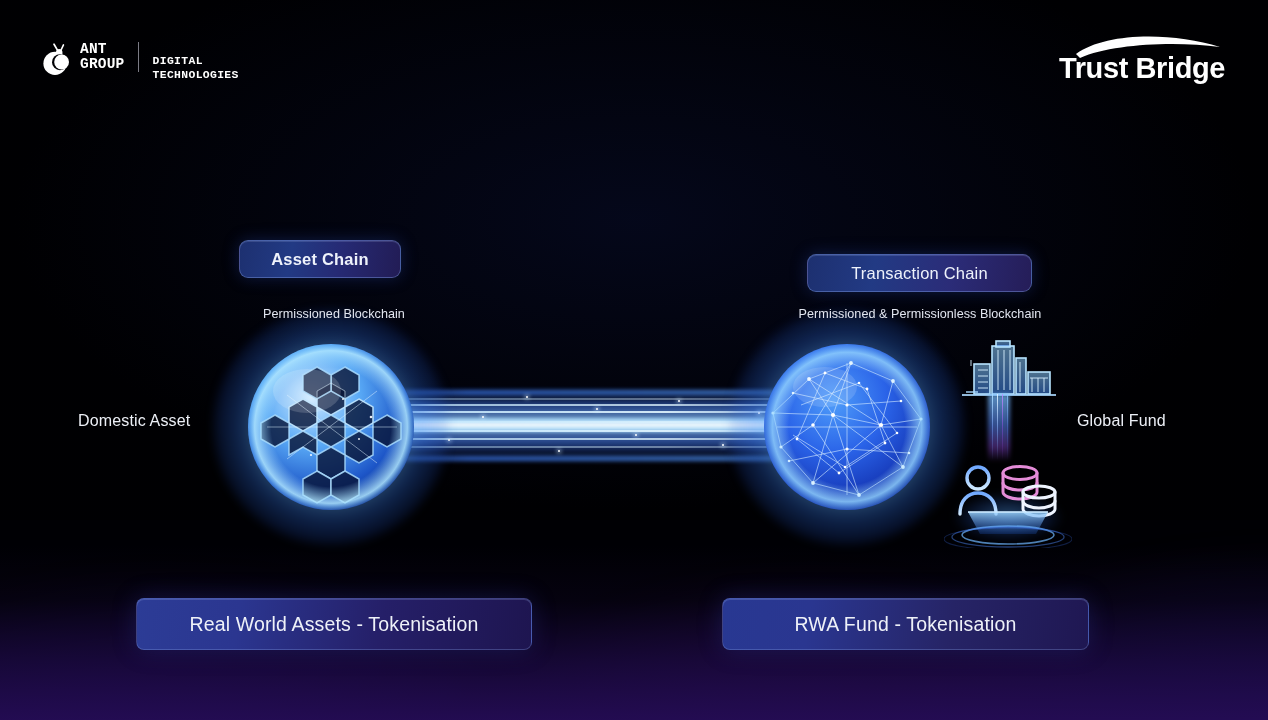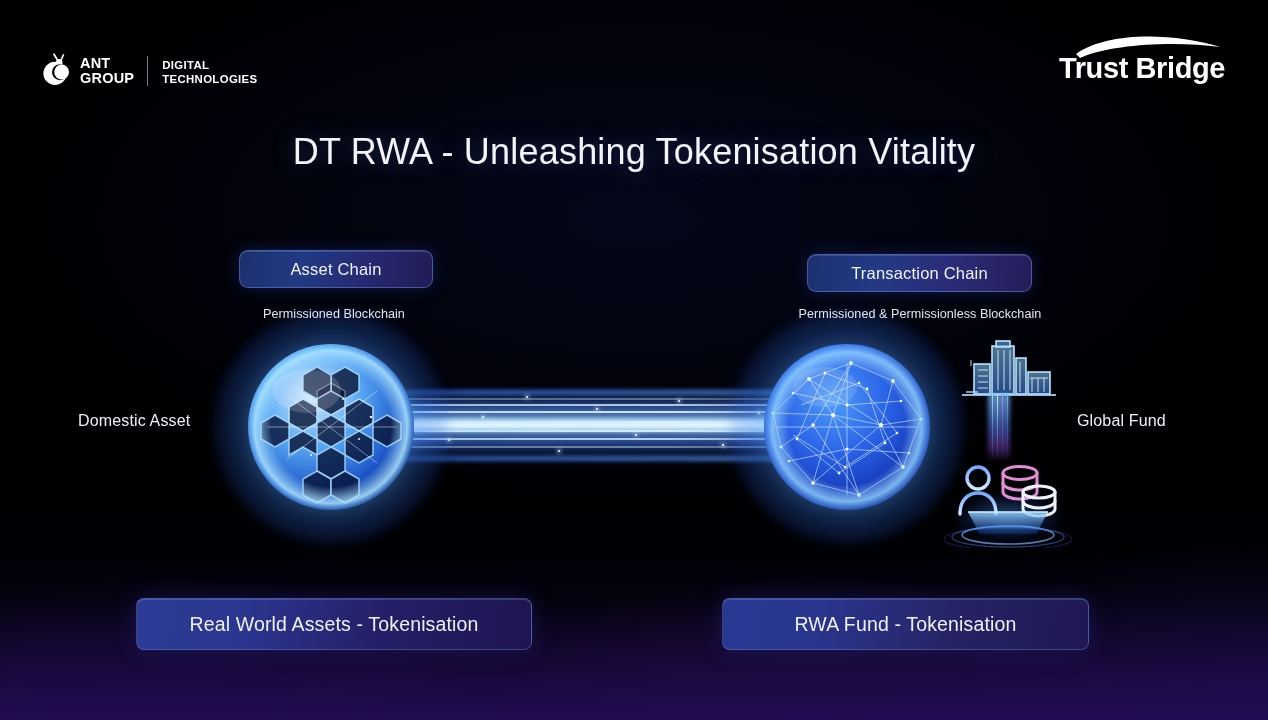--- a/index.html
+++ b/index.html
@@ -51,22 +51,23 @@
     left: 0; top: 0; right: 0; height: 520px;
     background: radial-gradient(ellipse 70% 80% at 50% 42%, rgba(6,10,34,0.75) 0%, rgba(0,0,2,0.9) 70%);
     pointer-events: none;
   }
 
   
   .ant-logo {
     position: absolute;
     left: 41px; top: 42px;
     display: flex;
-    align-items: flex-end;
+    align-items: flex-start;
     height: 44px;
+    font-family: Liberation Mono, monospace;
   }
   .ant-mark { width: 31px; height: 34px; margin-right: 8px; flex: 0 0 auto; }
   .ant-word {
     color: #ffffff;
     font-size: 14.5px;
     font-weight: bold;
     line-height: 15px;
     letter-spacing: .2px;
   }
   .ant-divider {
@@ -112,22 +113,23 @@
     display: flex;
     align-items: center;
     justify-content: center;
     color: #eef2fb;
     font-size: 16.5px;
     letter-spacing: .2px;
     border: 1px solid rgba(130,160,230,0.42);
     box-shadow: 0 0 16px rgba(40,70,170,0.35), inset 0 1px 0 rgba(190,210,255,0.16);
   }
   #pill-asset {
-    left: 239px; top: 250px; width: 194px;
+    left: 239px; top: 240px; width: 162px;
     background: linear-gradient(100deg, #1d3070 0%, #223a84 32%, #262a74 62%, #221c55 100%);
+    font-weight: bold;
   }
   #pill-transaction {
     left: 807px; top: 254px; width: 225px;
     background: linear-gradient(100deg, #1d3070 0%, #223a84 30%, #2b2c78 64%, #251d58 100%);
   }
 
   .chain-sub {
     position: absolute;
     top: 307px;
     color: #e2e6f0;
@@ -302,21 +304,20 @@
     </span>
   </div>
 
   <div class="tb-logo">
     <svg viewBox="0 0 196 56" aria-hidden="true">
       <path d="M32 21 C62 -1, 128 -1, 176 14 C130 8, 68 11, 36 25 Z" fill="#ffffff"></path>
       <text x="98" y="45" text-anchor="middle" fill="#ffffff" font-family="Liberation Sans, sans-serif" font-size="29" font-weight="bold" letter-spacing="-0.4">Trust Bridge</text>
     </svg>
   </div>
 
-  <h1 class="slide-title">DT RWA - Unleashing Tokenisation Vitality</h1>
 
   <div class="beam-wrap">
     <div class="beam-fringe f1"></div>
     <div class="beam-halo"></div>
     <div class="beam-line b7"></div>
     <div class="beam-line b1"></div>
     <div class="beam-line b2"></div>
     <div class="beam-core"></div>
     <div class="beam-line b3"></div>
     <div class="beam-line b4"></div>

